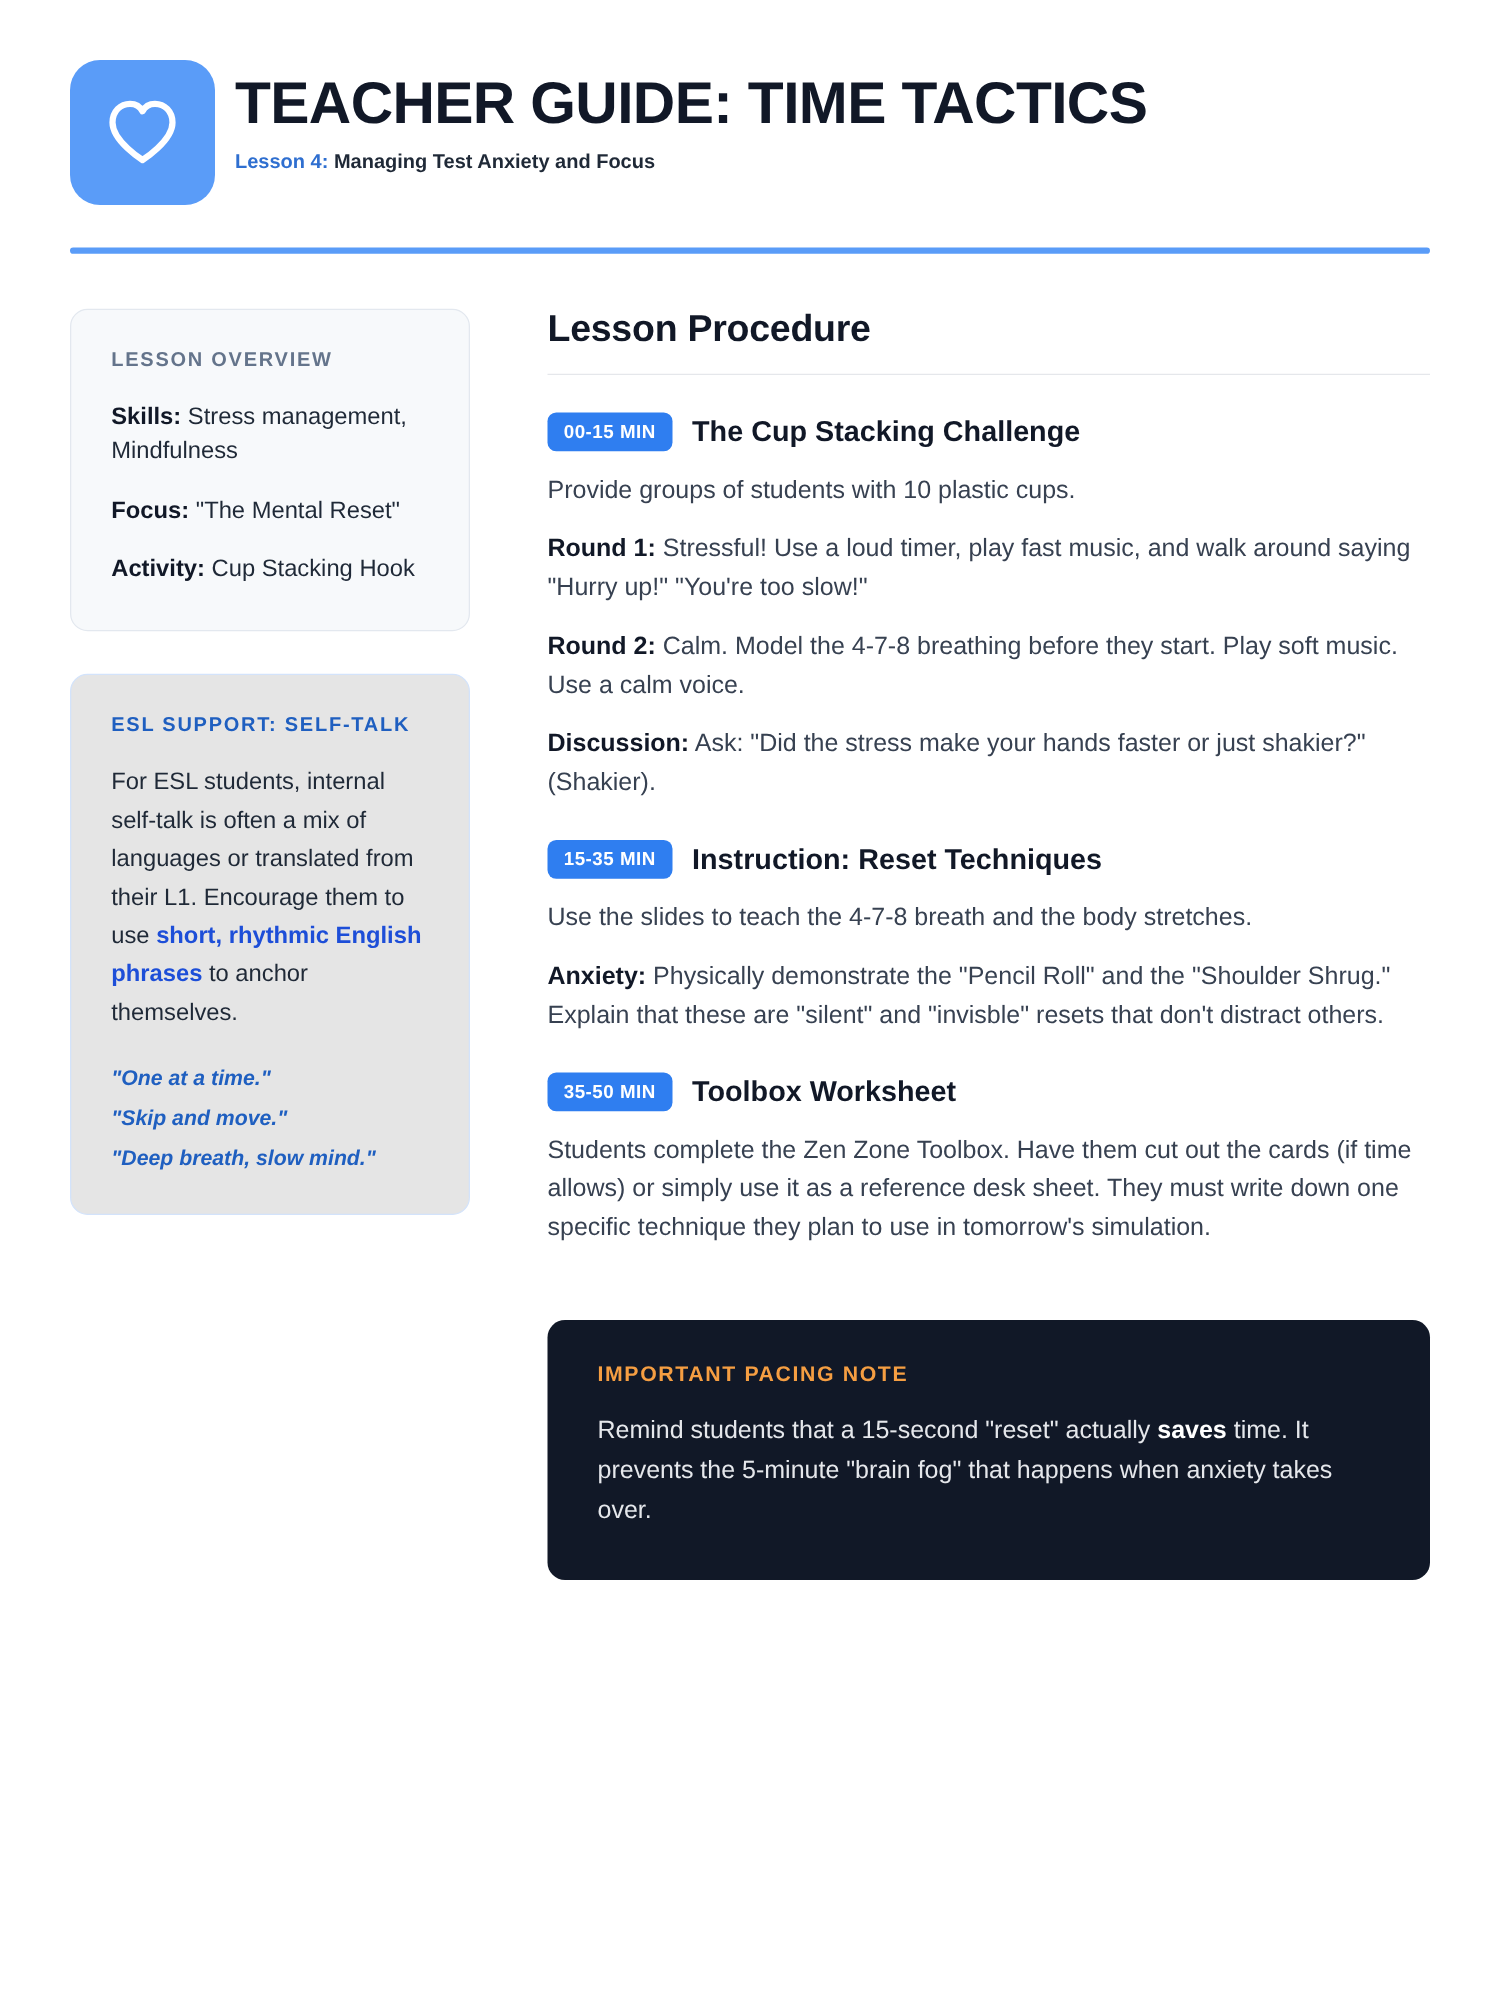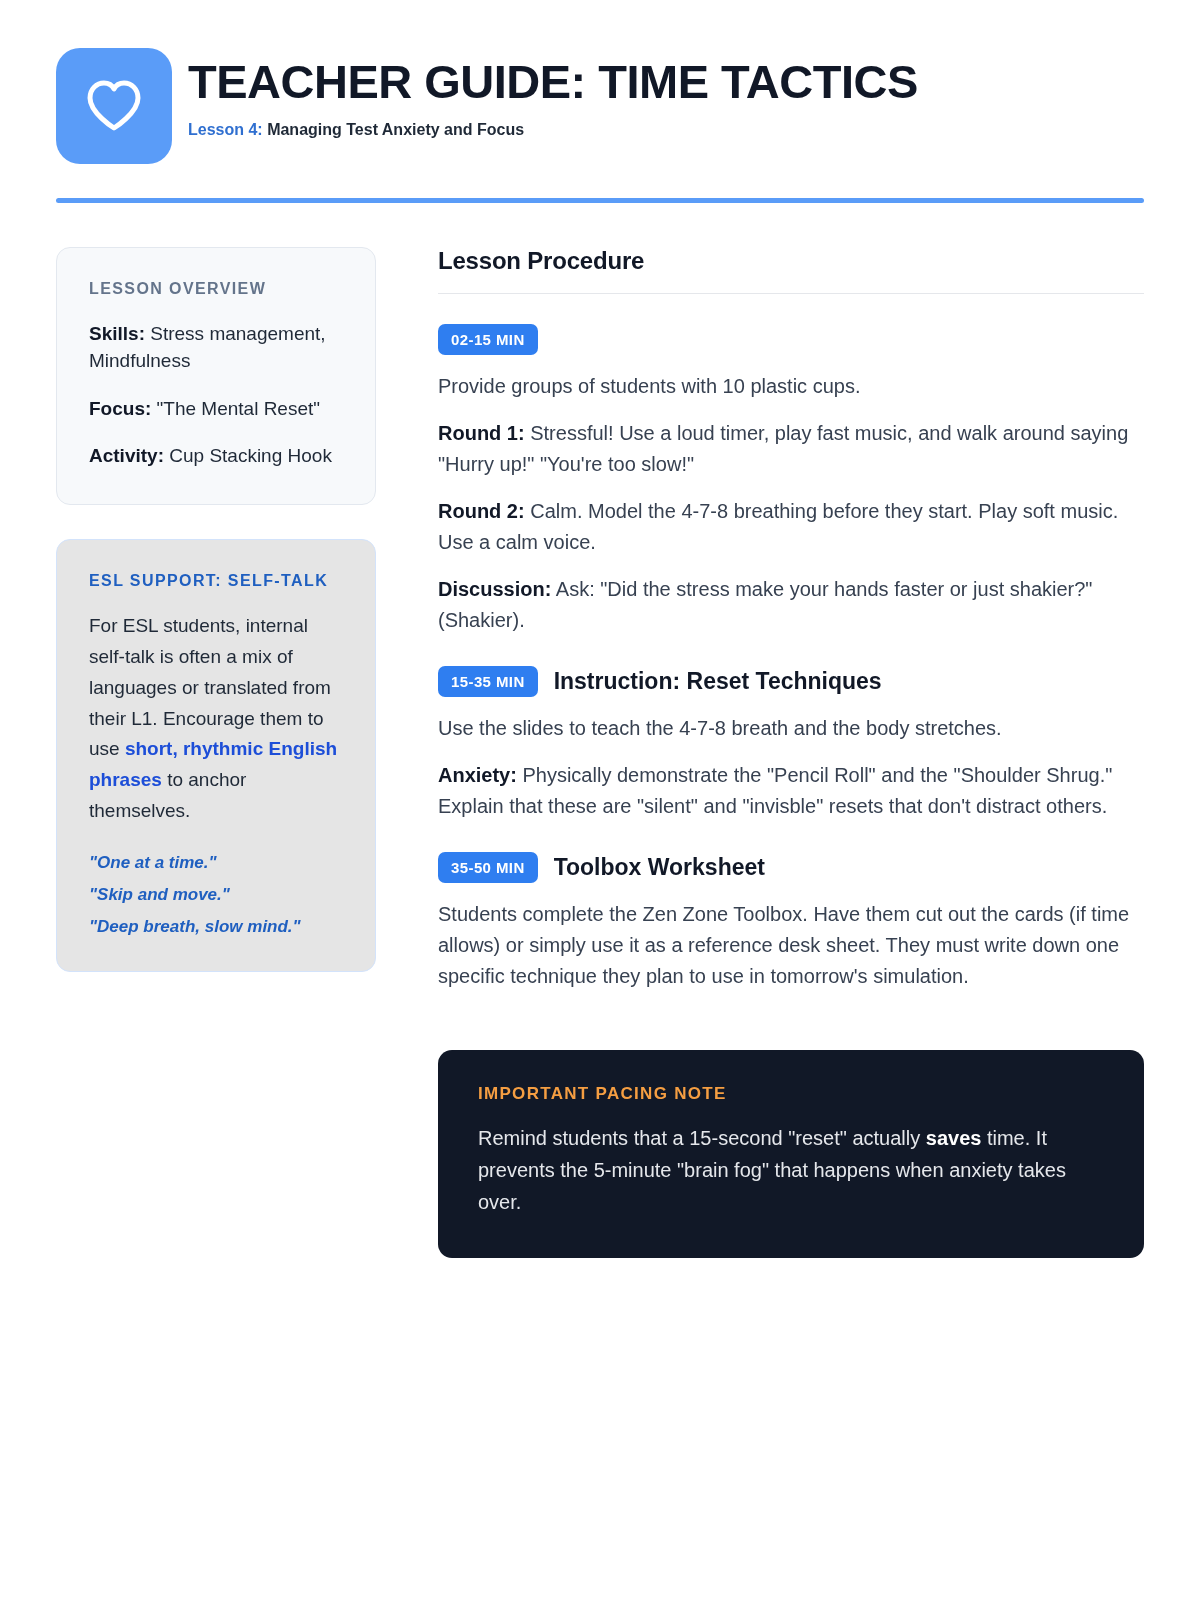--- a/index.html
+++ b/index.html
@@ -128,21 +128,21 @@
     font-size: 17px;
     font-style: italic;
     font-weight: 700;
     color: #1f5fc0;
     margin: 0 0 12px 0;
   }
   .esl-phrase:last-child { margin-bottom: 0; }
 
   
   .section-title {
-    font-size: 24px;
+    font-size: 30px;
     font-weight: 800;
     color: #111827;
     margin: 0;
     letter-spacing: -0.2px;
   }
   .section-rule {
     margin-top: 18px;
     height: 1px;
     background: #e5e7eb;
   }
@@ -244,21 +244,22 @@
       </div>
 
     </div>
 
     <div class="col-right">
       <h2 class="section-title">Lesson Procedure</h2>
       <div class="section-rule"></div>
 
       <div class="step">
         <div class="step-head">
-          <span class="time-chip">02-15 MIN</span>
+          <span class="time-chip">00-15 MIN</span>
+          <span class="step-title">The Cup Stacking Challenge</span>
         </div>
         <p class="para"><span>Provide groups of students with 10 plastic cups.</span></p>
         <p class="para"><b>Round 1:</b><span> Stressful! Use a loud timer, play fast music, and walk around saying "Hurry up!" "You're too slow!"</span></p>
         <p class="para"><b>Round 2:</b><span> Calm. Model the 4-7-8 breathing before they start. Play soft music. Use a calm voice.</span></p>
         <p class="para"><b>Discussion:</b><span> Ask: "Did the stress make your hands faster or just shakier?" (Shakier).</span></p>
       </div>
 
       <div class="step">
         <div class="step-head">
           <span class="time-chip">15-35 MIN</span>

